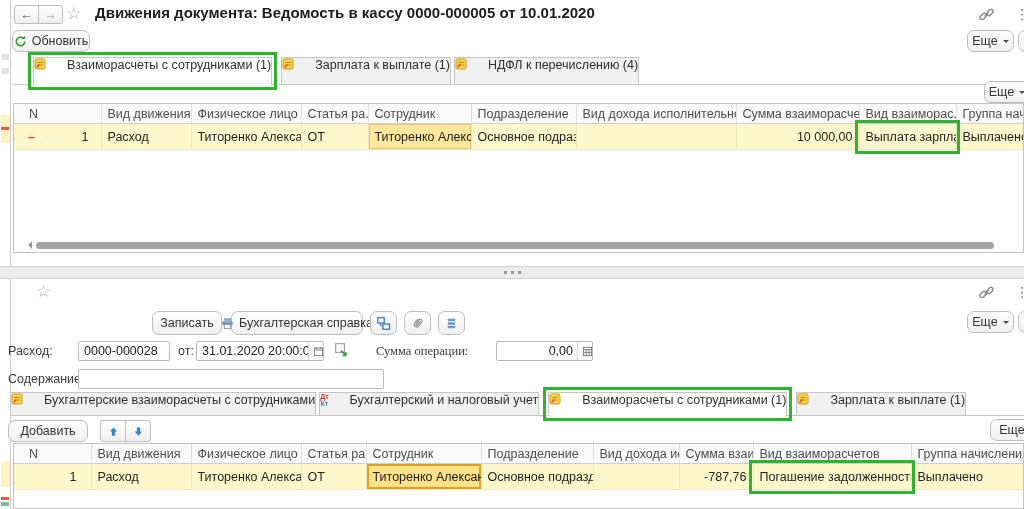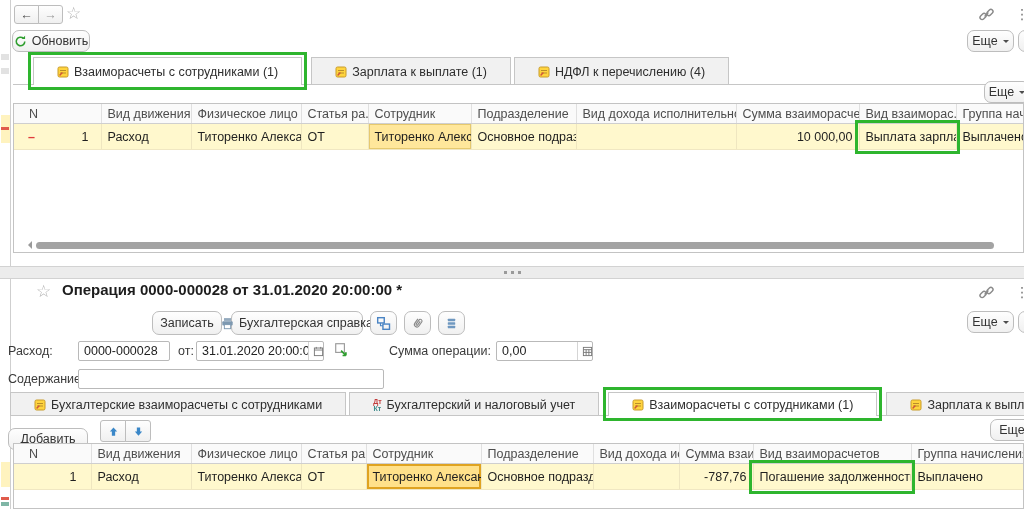--- a/index.html
+++ b/index.html
@@ -19,21 +19,21 @@
   .btn-yellow{background:linear-gradient(#ffe06a,#ffd23c);border-color:#d8b03c;font-weight:bold;}
   .caret{width:0;height:0;border:3.5px solid transparent;border-top-color:#4d4d4d;margin-top:4px;}
   .icon{display:inline-flex;align-items:center;justify-content:center;}
 
   .title{font-size:15px;font-weight:bold;color:#1d1d1d;white-space:nowrap;}
   .star{font-size:17px;color:#b3b3b3;line-height:1;}
   .dots{font-size:14px;color:#777;line-height:1;}
 
   
   .tabstrip{display:flex;align-items:flex-end;}
-  .tab{box-sizing:border-box;height:100%;display:inline-flex;align-items:center;gap:5px;padding:0 23px;
+  .tab{box-sizing:border-box;height:100%;display:inline-flex;align-items:flex-start;gap:21px;padding:0 0;
        border:1px solid #c6c6c6;border-bottom:none;background:#f1f1f1;white-space:nowrap;margin-right:3px;color:#2e2e2e;}
   .tab.active{background:#fff;position:relative;z-index:2;}
   .tabline{height:1px;background:#c6c6c6;}
   .gbox{outline:3px solid #2eb52e;outline-offset:2px;}
   .gbox-cell{outline:3px solid #2eb52e;outline-offset:1px;position:relative;z-index:3;}
 
   
   .tablebox{border:1px solid #c3c3c3;background:#fff;overflow:hidden;}
   table.grid{border-collapse:collapse;table-layout:fixed;}
   table.grid th{font-weight:normal;color:#4d4d4d;text-align:left;background:#fafafa;
@@ -44,21 +44,21 @@
   td.num,th.num{text-align:right;}
   td.sel{background:#ffe79b !important;box-shadow:inset 0 0 0 1px #e6c96e;}
   td.sel-focus{background:#ffe18a !important;box-shadow:inset 0 0 0 2px #dfa321;}
   .marker-minus{color:#e03c3c;font-weight:bold;}
   .ncell{display:flex;justify-content:space-between;align-items:center;}
 
   .field-label{color:#3a3a3a;white-space:nowrap;}
   .inp{box-sizing:border-box;border:1px solid #b9b9b9;border-radius:2px;background:#fff;height:20px;
        font-family:"Liberation Sans",sans-serif;font-size:12.5px;color:#222;padding:0 5px;display:flex;align-items:center;}
   .inp .val{flex:1;overflow:hidden;white-space:nowrap;}
-  .inp .val.right{text-align:left;}
+  .inp .val.right{text-align:right;}
   .inbtn{width:18px;height:18px;display:flex;align-items:center;justify-content:center;border-left:1px solid #d5d5d5;margin-right:-4px;}
   .hscroll-thumb{height:7px;background:#a3a3a3;border-radius:4px;}
   .scroll-arrow-left{width:0;height:0;border:4px solid transparent;border-right-color:#9a9a9a;}
 
   .splitter{background:#ececec;border-top:1px solid #d2d2d2;border-bottom:1px solid #d2d2d2;display:flex;align-items:center;justify-content:center;gap:4px;}
   .splitter i{width:3px;height:3px;background:#9a9a9a;display:block;}
 
   .dtkt{display:flex;flex-direction:column;font-size:7px;line-height:7px;font-weight:bold;}
   .dtkt .dt{color:#c23b3b;}
   .dtkt .kt{color:#3b8a8a;}
@@ -77,20 +77,21 @@
   <div class="abs sliver-red" style="top:497px;"></div>
   <div class="abs sliver-teal" style="top:502px;"></div>
 
   <div class="abs btn" style="left:14px;top:5px;width:25px;height:19px;border-radius:3px 0 0 3px;padding:0;">
     <span class="icon" style="color:#444;">←</span>
   </div>
   <div class="abs btn" style="left:38px;top:5px;width:25px;height:19px;border-radius:0 3px 3px 0;padding:0;">
     <span class="icon" style="color:#999;">→</span>
   </div>
   <span class="abs star" style="left:66px;top:5px;">☆</span>
+  <span class="abs title" style="left:95px;top:4px;">Движения документа: Ведомость в кассу 0000-000005 от 10.01.2020</span>
 
   <span class="abs icon" style="left:978px;top:6px;">
     <svg width="17" height="17" viewBox="0 0 17 17">
         <g fill="none" stroke="#8a8a8a" stroke-width="1.4">
       <rect x="1.6" y="8.4" width="7" height="4.2" rx="2.1" transform="rotate(-45 5.1 10.5)"></rect>
       <rect x="8.4" y="4.4" width="7" height="4.2" rx="2.1" transform="rotate(-45 11.9 6.5)"></rect>
       <path d="M6.6 10.4l3.8-3.8"></path>
         </g>
       </svg>
   </span>
@@ -204,21 +205,20 @@
     </div>
   </div>
 
   <div class="abs splitter" style="left:0;top:266px;width:1024px;height:13px;">
     <i></i>
       <i></i>
       <i></i>
   </div>
 
   <span class="abs star" style="left:36px;top:283px;">☆</span>
-  <span class="abs title" style="left:62px;top:281px;">Операция 0000-000028 от 31.01.2020 20:00:00 *</span>
   <span class="abs icon" style="left:978px;top:284px;">
     <svg width="17" height="17" viewBox="0 0 17 17">
         <g fill="none" stroke="#8a8a8a" stroke-width="1.4">
       <rect x="1.6" y="8.4" width="7" height="4.2" rx="2.1" transform="rotate(-45 5.1 10.5)"></rect>
       <rect x="8.4" y="4.4" width="7" height="4.2" rx="2.1" transform="rotate(-45 11.9 6.5)"></rect>
       <path d="M6.6 10.4l3.8-3.8"></path>
         </g>
       </svg>
   </span>
   <span class="abs dots" style="left:1015px;top:285px;">⋮</span>
@@ -284,21 +284,21 @@
           </g>
         </svg>
     </span>
   </div>
   <span class="abs icon" style="left:334px;top:342px;">
     <svg width="16" height="16" viewBox="0 0 14 14">
         <rect x="1.5" y="1.5" width="7.6" height="7.6" fill="none" stroke="#9a9a9a"></rect>
         <path d="M6.2 7.6l4.2 4.2M10.4 11.8V8.9M10.4 11.8H7.5" stroke="#2e9e2e" stroke-width="1.5" fill="none"></path>
       </svg>
   </span>
-  <span class="abs field-label" style="left:389px;top:344px;">Сумма операции:</span>
+  <span class="abs field-label" style="left:376px;top:344px;font-family:Liberation Serif, serif;">Сумма операции:</span>
   <div class="abs inp" style="left:496px;top:341px;width:97px;padding-right:0;">
     <span class="val right" style="padding-right:4px;">0,00</span>
     <span class="inbtn">
       <svg width="11" height="11" viewBox="0 0 12 12">
           <g stroke="#777" fill="none">
             <rect x="1.5" y="1.5" width="9" height="9"></rect>
             <path d="M1.5 4h9M4.5 4v6.5M7.5 4v6.5M1.5 7h9"></path>
           </g>
         </svg>
     </span>
@@ -342,21 +342,21 @@
             <rect x="1" y="1" width="10" height="10" rx="1.5" fill="#ffd43e" stroke="#c89b2a"></rect>
             <path d="M3 4.5h6M3 7h6" stroke="#b98e2a" stroke-width="1"></path>
             <path d="M2.6 9.4l2.8-2.8" stroke="#d2543a" stroke-width="1.4"></path>
           </svg>
       </span>
       <span>Зарплата к выплате (1)</span>
     </div>
   </div>
   <div class="abs tabline" style="left:10px;top:415px;width:1014px;"></div>
 
-  <div class="abs btn" style="left:8px;top:420px;width:80px;height:22px;margin-top:8px;">
+  <div class="abs btn" style="left:8px;top:420px;width:80px;height:22px;">
     <span>Добавить</span>
   </div>
   <div class="abs btn" style="left:100px;top:420px;width:26px;height:22px;padding:0;border-radius:3px 0 0 3px;">
     <span class="icon">
       <svg width="11" height="11" viewBox="0 0 12 12">
           <path d="M6 1.5l4 4.5H7.8v4.5H4.2V6H2z" fill="#3a87c8"></path>
         </svg>
     </span>
   </div>
   <div class="abs btn" style="left:125px;top:420px;width:26px;height:22px;padding:0;border-radius:0 3px 3px 0;">

